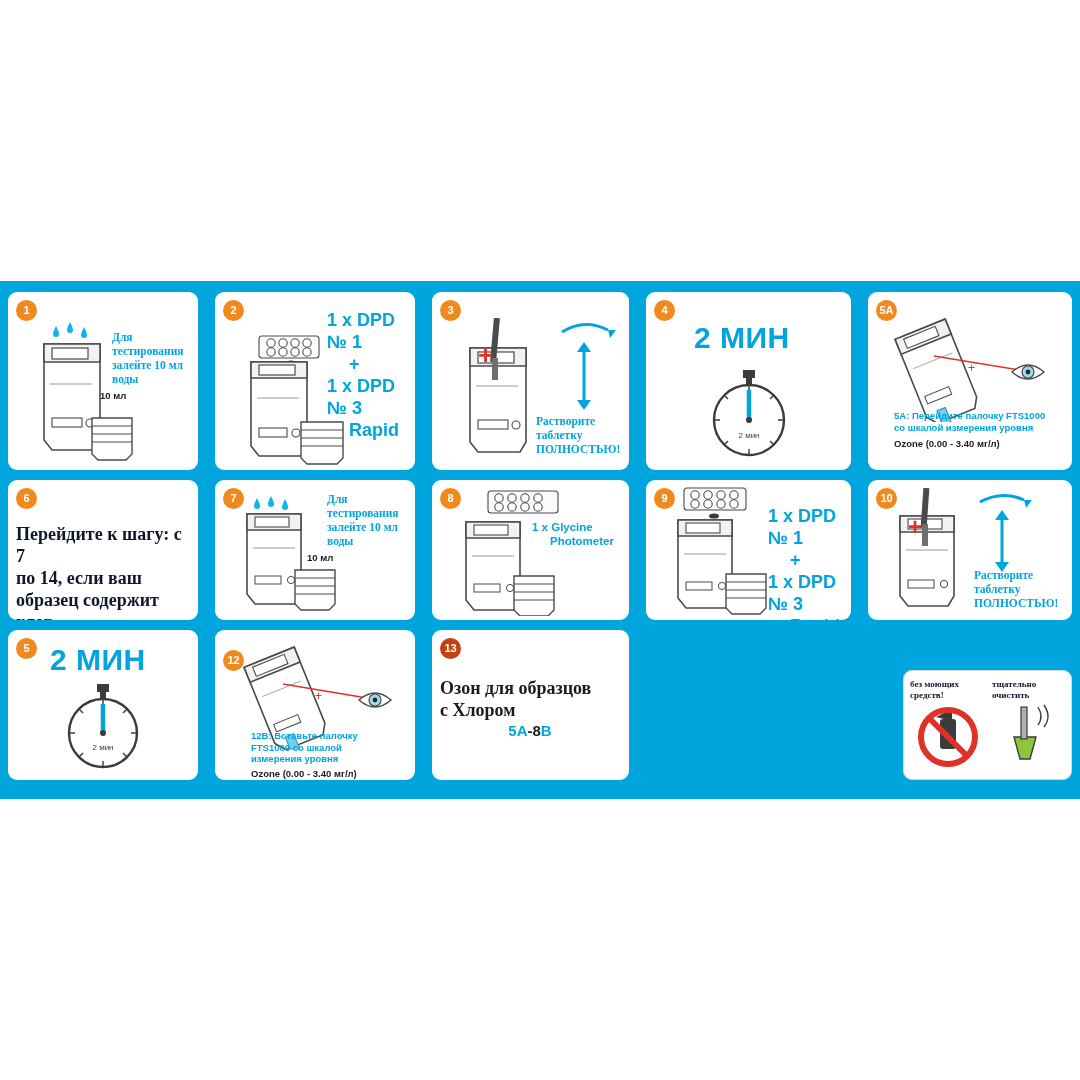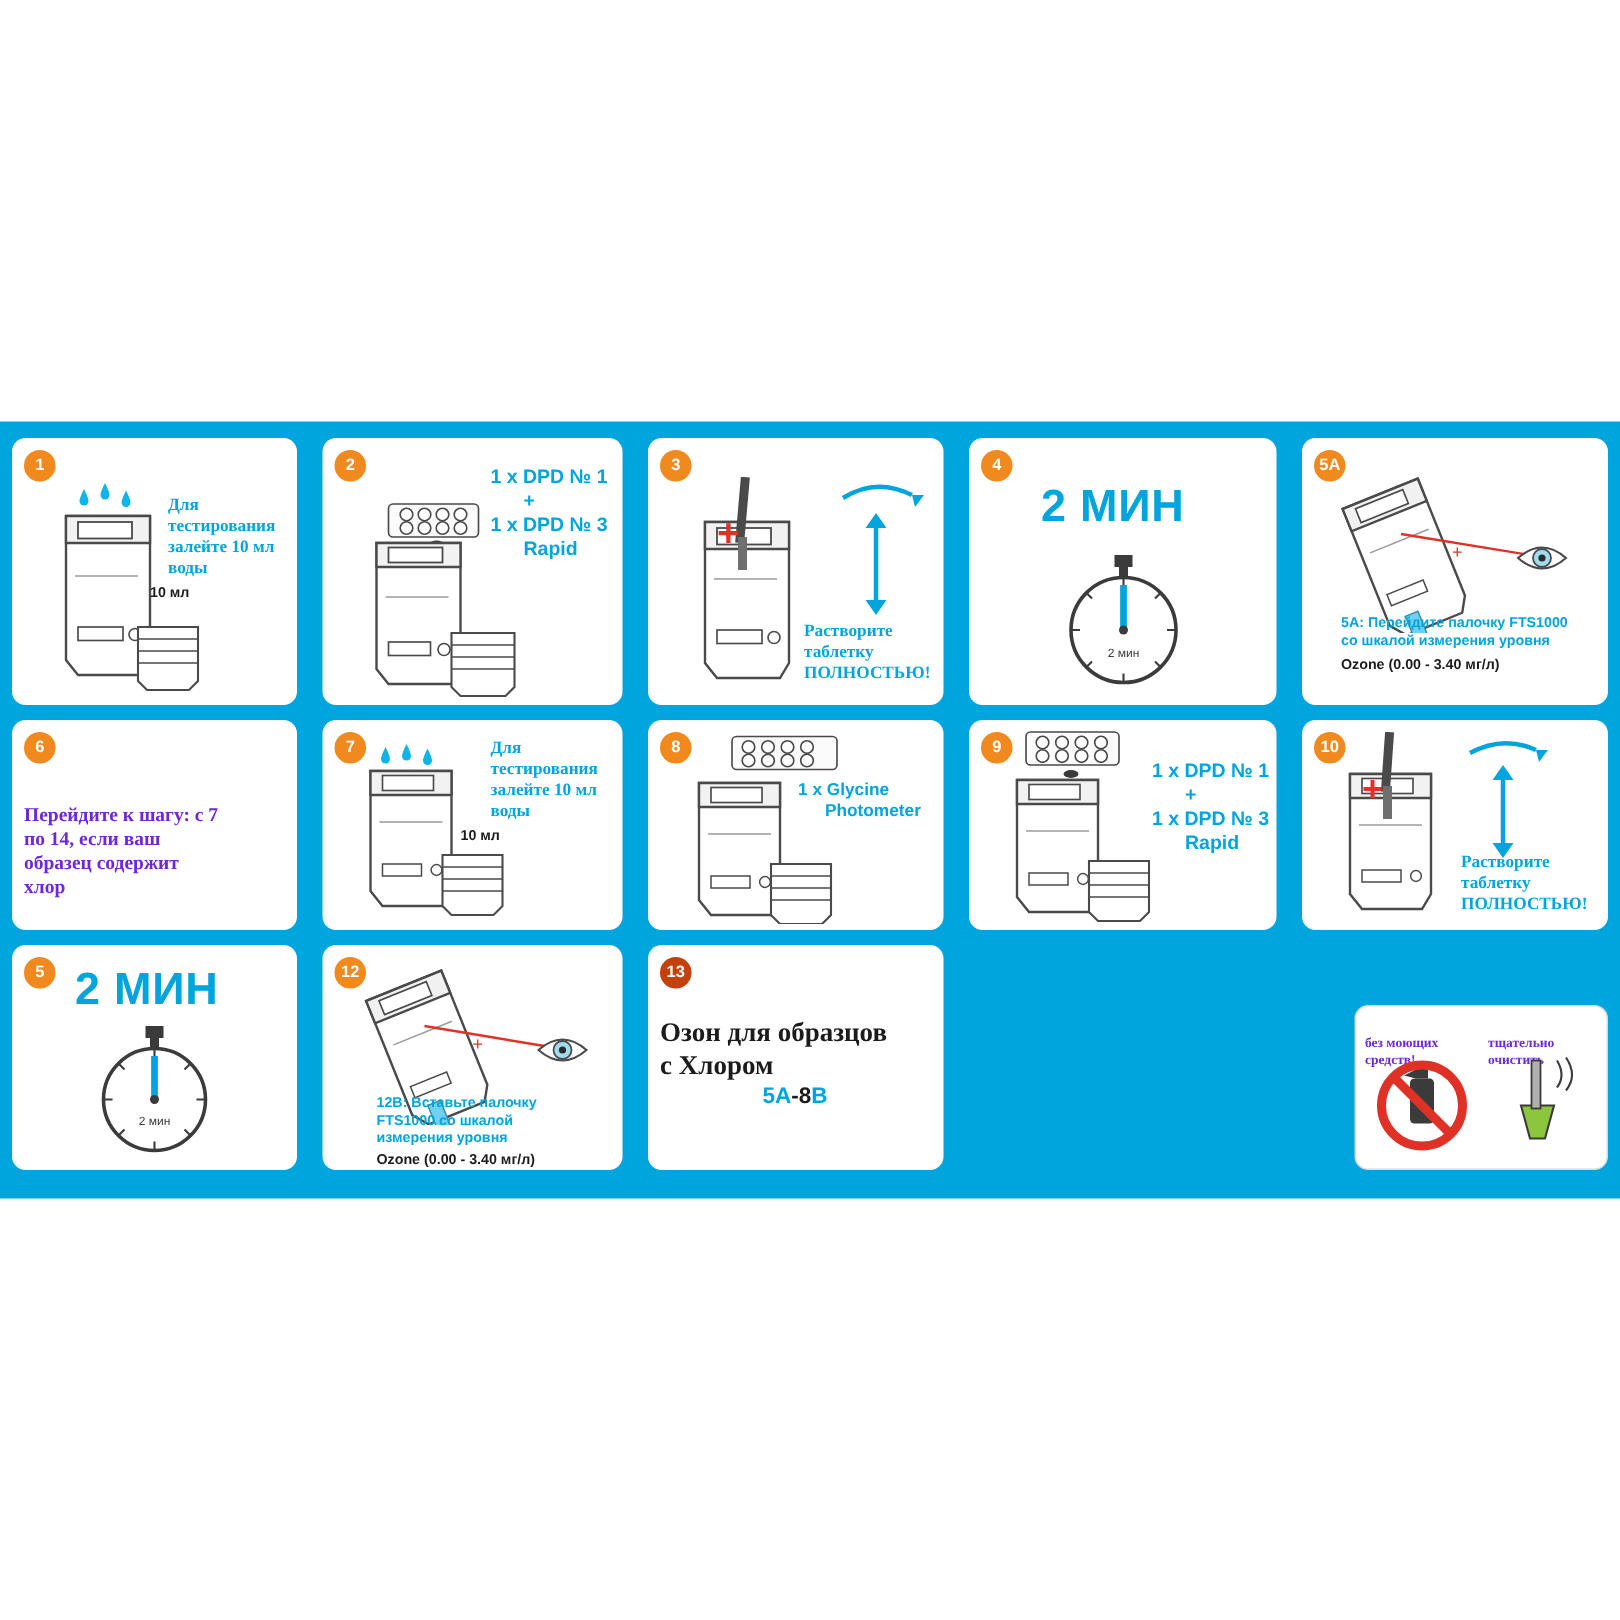--- a/index.html
+++ b/index.html
@@ -57,28 +57,28 @@
     top: 8px;
   }
   .txt {
     position: absolute;
     color: #00a5dd;
     font-weight: bold;
     line-height: 1.22;
   }
   .txt.center { text-align: left; font-family: Liberation Serif, serif; }
   .txt.dark { color: #1b1b1b; }
-  .txt.red { color: #6d28d9; margin-top: 11px; }
+  .txt.red { color: #0f172a; }
   .big {
     font-size: 30px;
     letter-spacing: 0.5px;
   }
   .sm { font-size: 11.5px; }
   .xs { font-size: 9.5px; }
-  .md { font-size: 13px; }
+  .md { font-size: 18px; }
   svg { display: block; }
   .abs { position: absolute; }
 </style>
 </head>
 <body>
 
 <div id="stage">
   <div id="band"></div>
 
   <div class="grid">
@@ -397,21 +397,21 @@
             <path d="M19 25 L23 29"></path>
         </g>
         <path d="M43 49 L43 20" stroke="#00a5dd" stroke-width="4.5"></path>
         <circle cx="43" cy="49" r="3" fill="#3b3b3b"></circle>
         <text x="43" y="66" font-size="8" font-family="Liberation Sans, sans-serif" fill="#3b3b3b" text-anchor="middle">2 мин</text>
       </svg>
 
     </div>
 
     <div class="card" style="left:207px; top:338px; width:200px; height:150px;">
-      <div class="badge" style="background:#f18a1e;">12</div>
+      <div class="badge" style="background:#f18a1e;margin-top:12px;">12</div>
       <svg class="abs" style="left:18px; top:10px;" width="178" height="110" viewBox="0 0 178 110">
         <g fill="none" stroke="#4a4a4a" stroke-width="1.6" transform="rotate(-22 58 58)">
           <path d="M26 12 L26 94 L34 104 L74 104 L80 94 L80 12 Z" fill="#ffffff"></path>
           <path d="M26 12 L80 12 L80 28 L26 28 Z" fill="#f1f1f1"></path>
           <rect x="34" y="15" width="34" height="10" fill="#ffffff" stroke-width="1.1"></rect>
           <path d="M32 46 L74 46" stroke="#9a9a9a" stroke-width="1"></path>
           <rect x="32" y="76" width="26" height="8" stroke-width="1"></rect>
         </g>
         <g transform="rotate(-22 58 58)">
           <rect x="38" y="92" width="9" height="34" fill="#6fd0ef" stroke="#3a8fa8" stroke-width="1"></rect>

